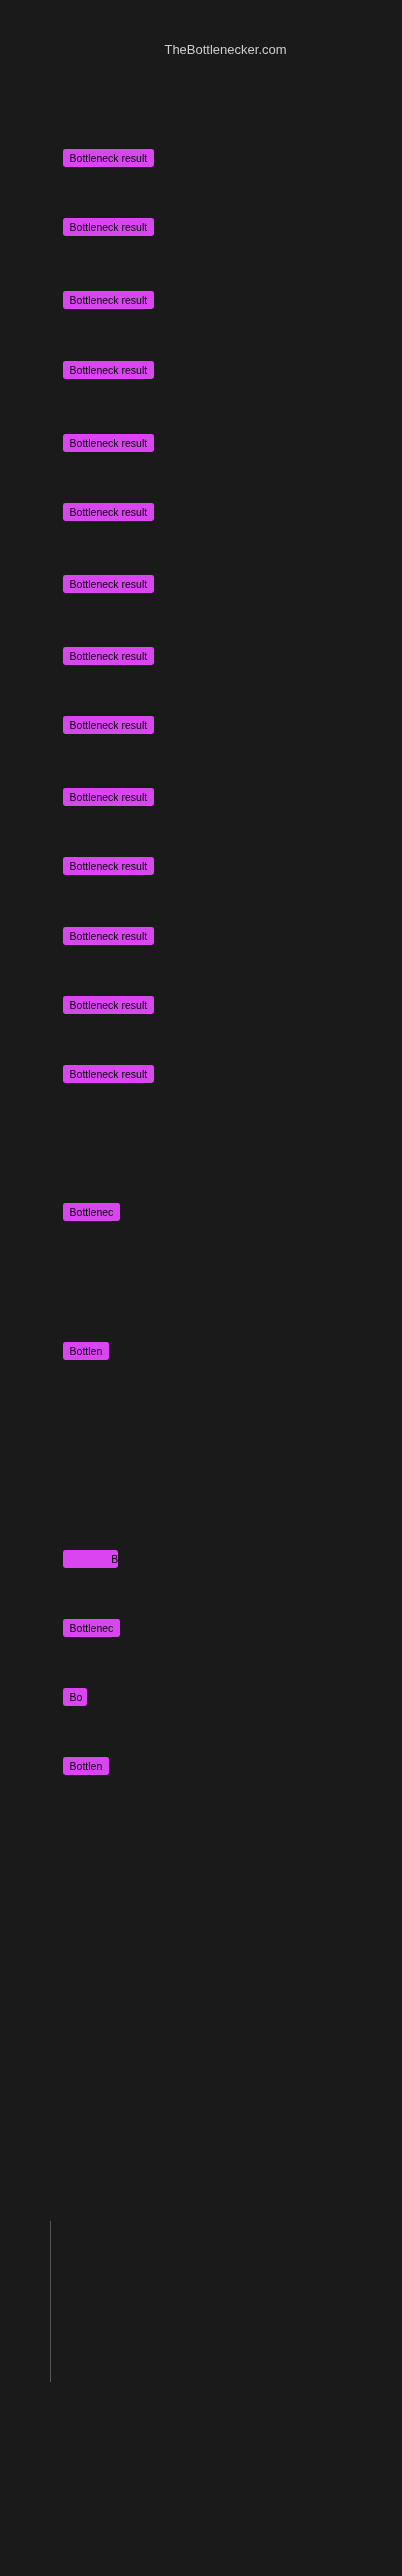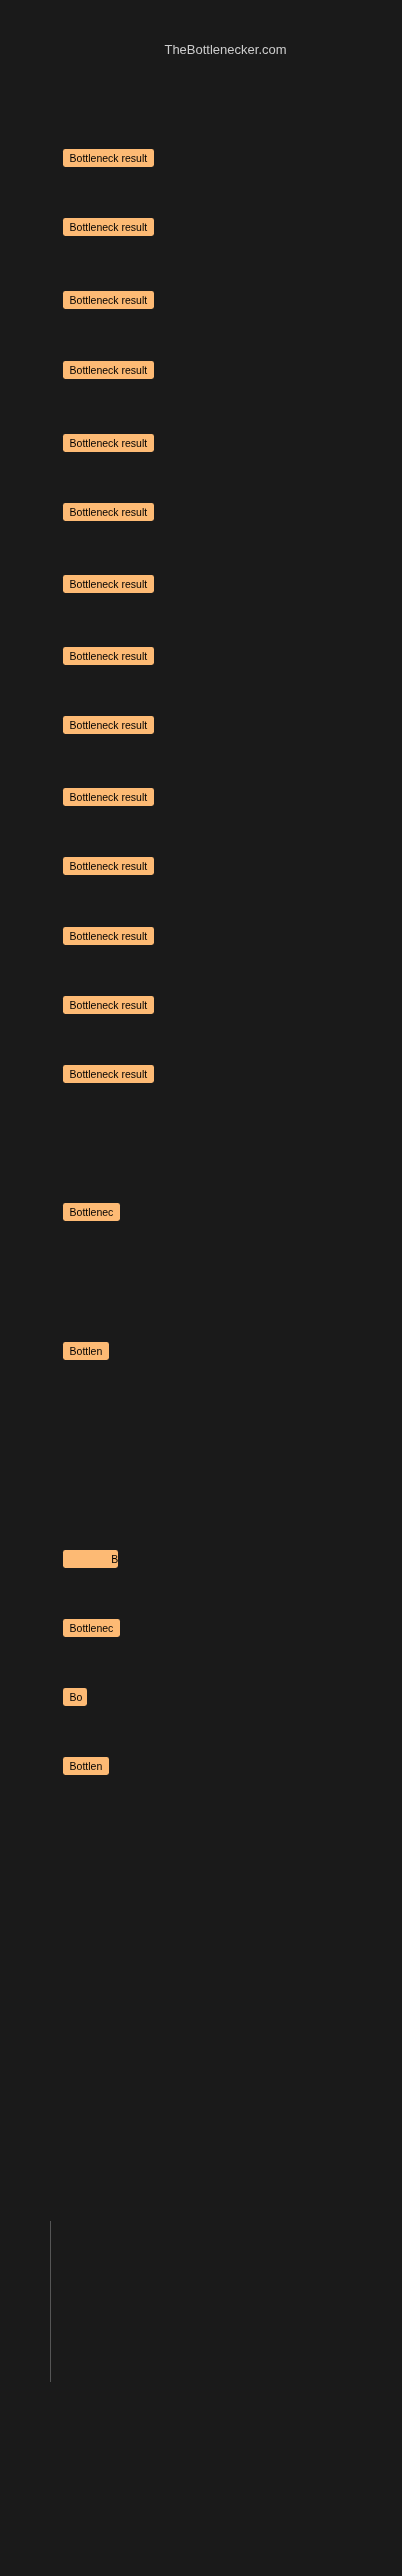--- a/index.html
+++ b/index.html
@@ -19,21 +19,21 @@
     .site-title {
       text-align: center;
       color: #cccccc;
       font-size: 13px;
       padding: 6.4px 0;
       background-color: #1a1a1a;
     }
 
     .bottleneck-badge {
       display: inline-block;
-      background-color: #fdba74;
+      background-color: #d946ef;
       color: #000000;
       font-size: 10.5px;
       font-weight: normal;
       padding: 3.2px 6.4px;
       border-radius: 2.4px;
       white-space: nowrap;
       overflow: hidden;
     }
 
     .vertical-line {

